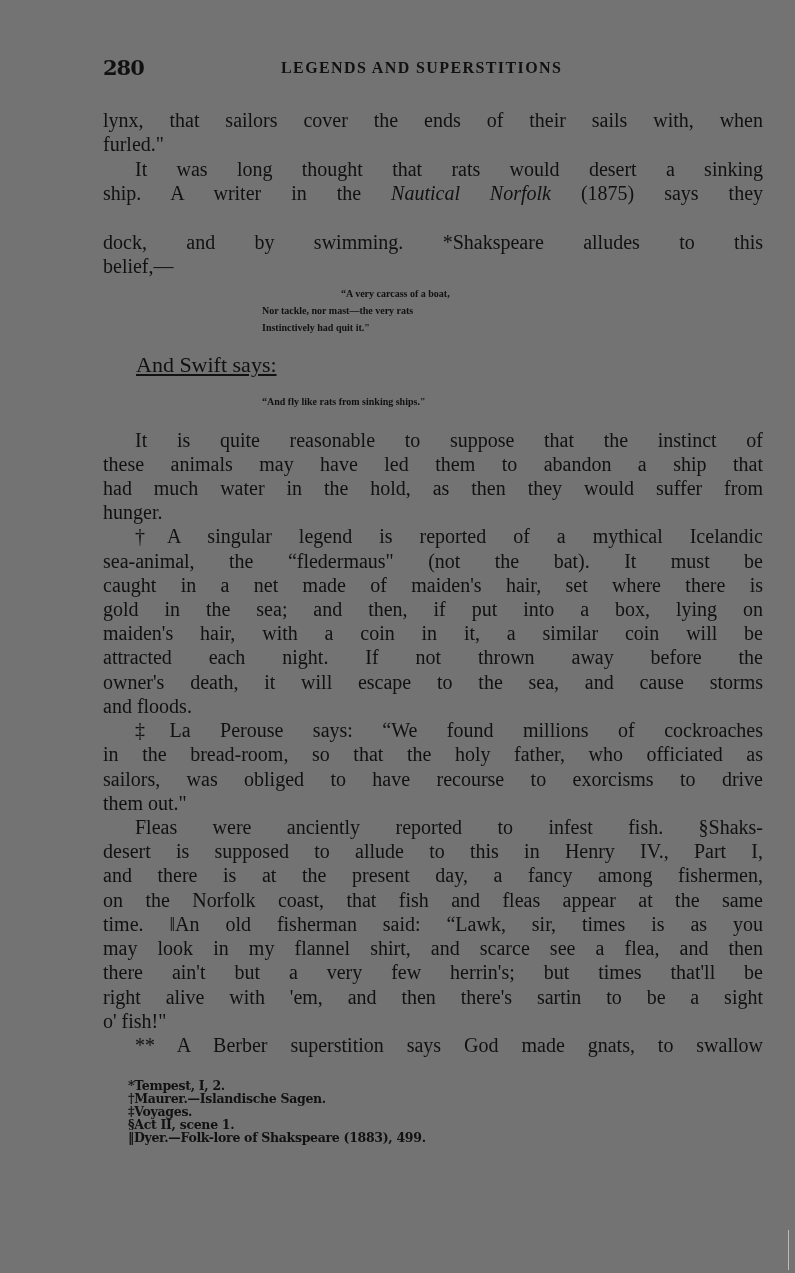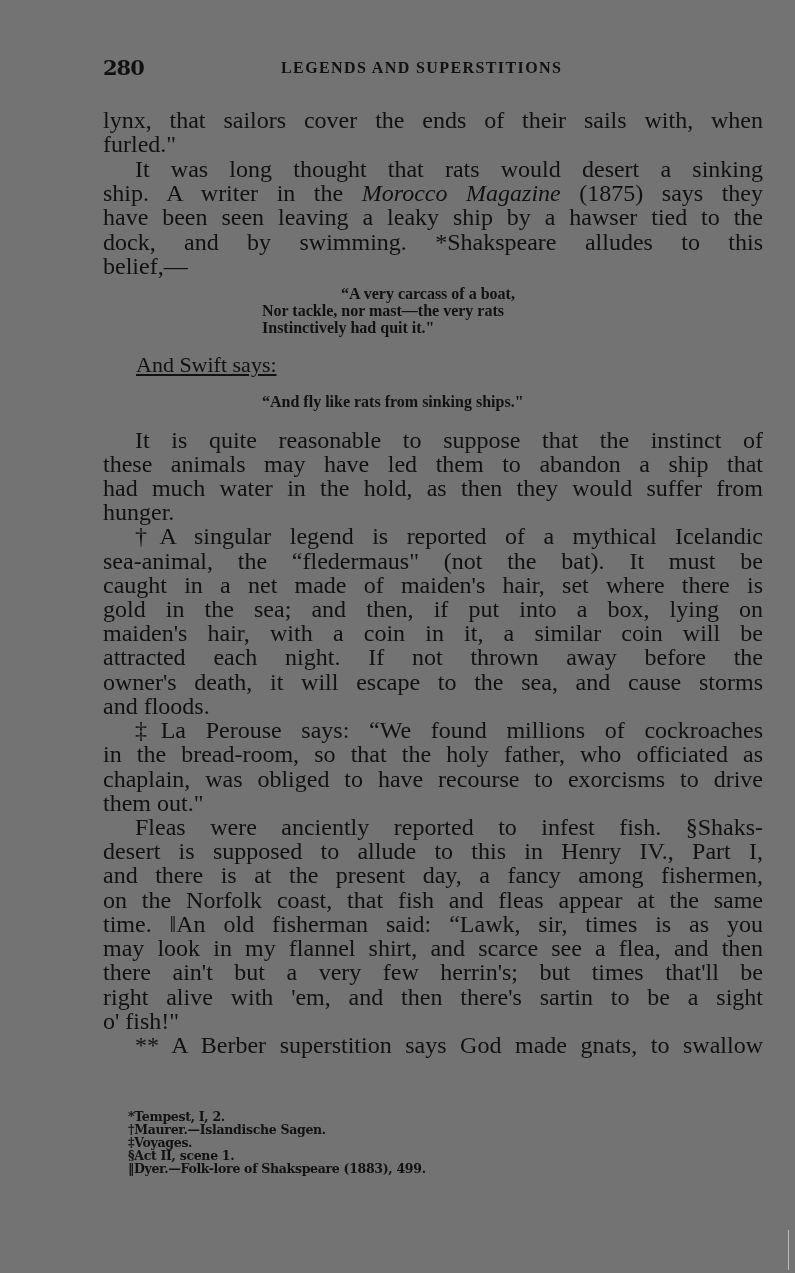--- a/index.html
+++ b/index.html
@@ -1,45 +1,44 @@
 <!DOCTYPE html>
 <html><head>
 <meta charset="utf-8">
 <style>
   html, body { margin: 0; padding: 0; background: #ffffff; }
   body { width: 795px; height: 1273px; position: relative; overflow: hidden; color: #111; }
   .page { position: absolute; left: 0; top: 0; width: 795px; height: 1273px; background: #737373; padding-left: 12px; }
   .header-num { position: absolute; left: 103px; top: 55px; font-family: "DejaVu Serif", serif; font-weight: bold; font-size: 21px; letter-spacing: -1px; }
   .header-title { position: absolute; left: 281px; top: 59px; font-family: "Liberation Serif", serif; font-weight: bold; font-size: 16px; letter-spacing: 1.4px; }
-  .line { position: absolute; left: 103px; width: 660px; font-family: "Liberation Serif", serif; font-size: 24px; line-height: 24.5px; white-space: nowrap; text-align: justify; text-align-last: justify; }
+  .line { position: absolute; left: 103px; width: 660px; font-family: "Liberation Serif", serif; font-size: 20px; line-height: 24.5px; white-space: nowrap; text-align: justify; text-align-last: justify; }
   .line.last { text-align-last: left; }
   .line.indent { left: 135px; width: 628px; }
-  .verse { position: absolute; font-family: "Liberation Serif", serif; font-weight: bold; font-size: 16px; line-height: 19px; white-space: nowrap; }
+  .verse { position: absolute; font-family: "Liberation Serif", serif; font-weight: bold; font-size: 10px; line-height: 19px; white-space: nowrap; }
   .swift { position: absolute; left: 136px; top: 352px; font-family: "Liberation Serif", serif; font-size: 22px; text-decoration: underline; }
-  .fn { position: absolute; left: 128px; font-family: "DejaVu Serif", serif; font-weight: bold; font-size: 12.5px; line-height: 11px; white-space: nowrap; letter-spacing: -0.3px; margin-top: 31px; }
+  .fn { position: absolute; left: 128px; font-family: "DejaVu Serif", serif; font-weight: bold; font-size: 12.5px; line-height: 11px; white-space: nowrap; letter-spacing: -0.3px; }
   .edge-mark { position: absolute; left: 788px; top: 1230px; width: 1px; height: 40px; background: #bbb; }
   i.mag { font-style: italic; font-family: "Liberation Serif", serif; }
 </style>
 </head>
 <body>
 
 <div class="page">
 
   <div class="header-num">280</div>
   <div class="header-title">LEGENDS AND SUPERSTITIONS</div>
 
   <div class="line" style="top:108px">lynx, that sailors cover the ends of their sails with, when</div>
   <div class="line last" style="top:132px">furled."</div>
   <div class="line indent" style="top:157px">It was long thought that rats would desert a sinking</div>
   <div class="line" style="top:181px">
     <span>ship. A writer in the</span>
-    <i class="mag">Morocco Magazine</i>
+    <i class="mag">Nautical Norfolk</i>
     <span>(1875) says they</span>
   </div>
-  <div class="line" style="top:205px">have been seen leaving a leaky ship by a hawser tied to the</div>
   <div class="line" style="top:230px">dock, and by swimming. *Shakspeare alludes to this</div>
   <div class="line last" style="top:254px">belief,—</div>
 
   <div class="verse" style="left:341px; top:284px">“A very carcass of a boat,</div>
   <div class="verse" style="left:262px; top:301px">Nor tackle, nor mast—the very rats</div>
   <div class="verse" style="left:262px; top:318px">Instinctively had quit it."</div>
 
   <div class="swift">And Swift says:</div>
   <div class="verse" style="left:262px; top:392px">“And fly like rats from sinking ships."</div>
 
@@ -50,21 +49,21 @@
   <div class="line indent" style="top:524px">†A singular legend is reported of a mythical Icelandic</div>
   <div class="line" style="top:549px">sea-animal, the “fledermaus" (not the bat). It must be</div>
   <div class="line" style="top:573px">caught in a net made of maiden's hair, set where there is</div>
   <div class="line" style="top:597px">gold in the sea; and then, if put into a box, lying on</div>
   <div class="line" style="top:621px">maiden's hair, with a coin in it, a similar coin will be</div>
   <div class="line" style="top:645px">attracted each night. If not thrown away before the</div>
   <div class="line" style="top:670px">owner's death, it will escape to the sea, and cause storms</div>
   <div class="line last" style="top:694px">and floods.</div>
   <div class="line indent" style="top:718px">‡La Perouse says: “We found millions of cockroaches</div>
   <div class="line" style="top:742px">in the bread-room, so that the holy father, who officiated as</div>
-  <div class="line" style="top:767px">chaplain, was obliged to have recourse to exorcisms to drive</div>
+  <div class="line" style="top:767px">sailors, was obliged to have recourse to exorcisms to drive</div>
   <div class="line last" style="top:791px">them out."</div>
   <div class="line indent" style="top:815px">Fleas were anciently reported to infest fish. §Shaks-</div>
   <div class="line" style="top:839px">desert is supposed to allude to this in Henry IV., Part I,</div>
   <div class="line" style="top:863px">and there is at the present day, a fancy among fishermen,</div>
   <div class="line" style="top:888px">on the Norfolk coast, that fish and fleas appear at the same</div>
   <div class="line" style="top:912px">time. ‖An old fisherman said: “Lawk, sir, times is as you</div>
   <div class="line" style="top:936px">may look in my flannel shirt, and scarce see a flea, and then</div>
   <div class="line" style="top:960px">there ain't but a very few herrin's; but times that'll be</div>
   <div class="line" style="top:985px">right alive with 'em, and then there's sartin to be a sight</div>
   <div class="line last" style="top:1009px">o' fish!"</div>

